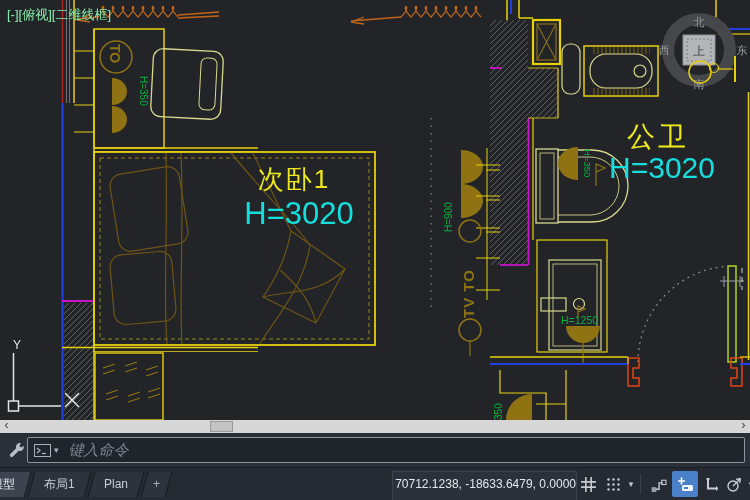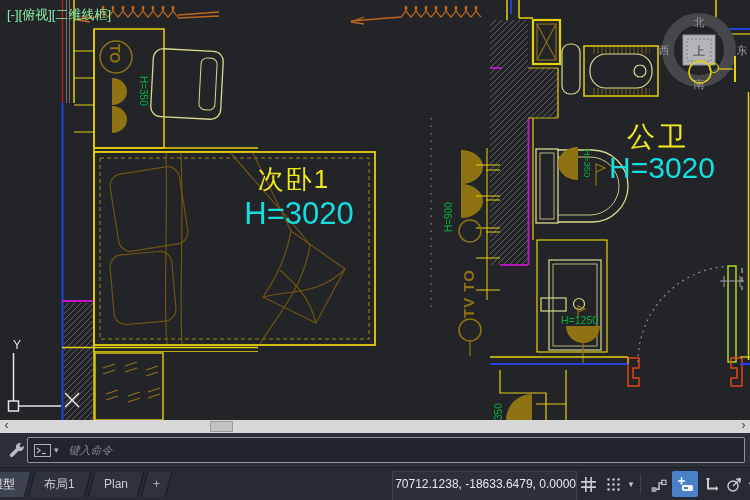--- a/index.html
+++ b/index.html
@@ -19,21 +19,21 @@
   .hscroll .btn.left{left:0;}
   .hscroll .btn.right{right:0;}
   .hscroll .thumb{position:absolute;left:210px;top:1px;width:23px;height:11px;background:#c3c3c3;border:1px solid #9b9b9b;}
 
   
   .cmdbar{position:absolute;left:0;top:433px;width:750px;height:34px;background:#2a2f38;}
   .cmd-wrench{position:absolute;left:7px;top:8px;}
   .cmd-box{position:absolute;left:27px;top:4px;right:5px;height:26px;background:#20242b;border:1px solid #8f959e;border-radius:2px;display:flex;align-items:center;padding:0 6px;cursor:text;}
   .cmd-term{display:flex;align-items:center;margin-right:3px;}
   .cmd-caret{color:#aab0b8;font-size:9px;margin-right:10px;}
-  .cmd-placeholder{color:#7d848e;font-size:11px;font-style:italic;}
+  .cmd-placeholder{color:#7d848e;font-size:15px;font-style:italic;}
 
   
   .statusbar{position:absolute;left:0;top:467px;width:750px;height:33px;background:#252a33;border-top:1px solid #191d24;}
   .tabs{position:absolute;left:-22px;top:4px;display:flex;height:25px;}
   .tab{height:25px;line-height:25px;padding:0 12px;margin-right:3px;background:#2d323d;color:#c8ccd4;font-size:12px;transform:skewX(-15deg);border-left:1px solid #171a20;border-right:1px solid #171a20;cursor:pointer;}
   .tab>span{display:inline-block;transform:skewX(15deg);}
   .tab.active{background:#3d4450;color:#eef0f4;}
   .tab.plus{padding:0 8px;color:#aeb4bc;}
   .coords{position:absolute;left:392px;top:3px;width:185px;height:42px;line-height:25px;text-align:right;background:#2b303a;border:1px solid #3d434e;color:#e4e7ec;font-size:12px;cursor:pointer;}
   .sicon{position:absolute;top:3px;height:26px;display:flex;align-items:center;justify-content:center;cursor:pointer;border-radius:2px;}

